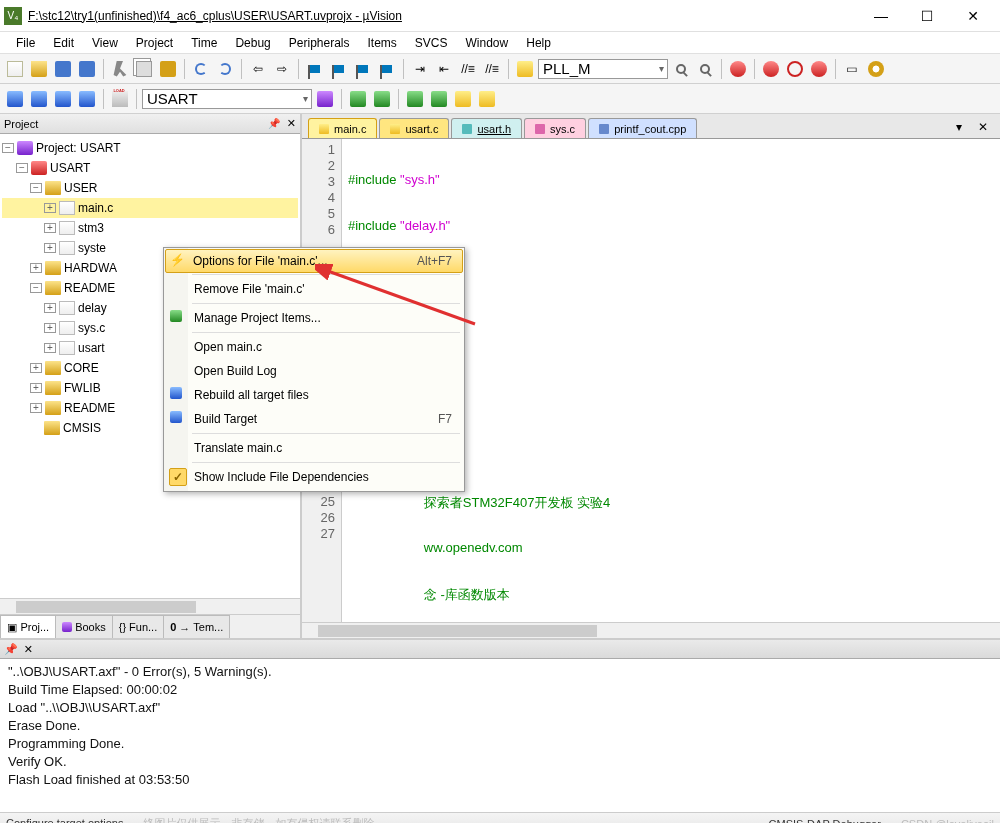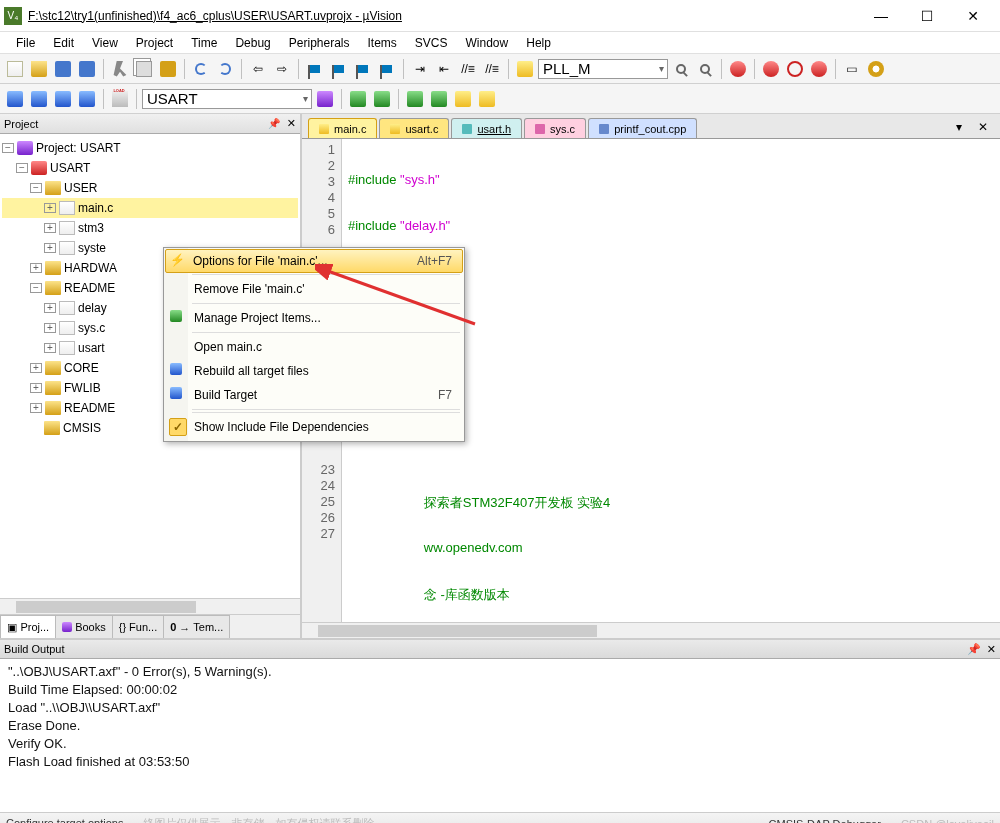--- a/index.html
+++ b/index.html
@@ -443,29 +443,29 @@
       </div>
     </div>
     <div class="hscroll">
         <div class="thumb" style="width:40%"></div>
       </div>
   </div>
 </div>
 
 <div class="build-output">
   <div class="build-header">
-    <span class="title">Build Output</span>
     <span class="pin">📌</span>
     <span class="close" style="margin-left:6px">✕</span>
   </div>
   <div class="build-body">
     <div>"..\OBJ\USART.axf" - 0 Error(s), 5 Warning(s).</div>
     <div>Build Time Elapsed:  00:00:02</div>
     <div>Load "..\\OBJ\\USART.axf"</div>
     <div>Erase Done.</div>
+    <div>Programming Done.</div>
     <div>Verify OK.</div>
     <div>Flash Load finished at 03:53:50</div>
   </div>
 </div>
 
 <div class="statusbar">
   <span class="left"><span>Configure target options</span><span class="wm">络图片仅供展示，非存储，如有侵权请联系删除。</span></span>
   <span class="right"><span>CMSIS-DAP Debugger</span><span class="wm">CSDN @loveliveoil</span></span>
 </div>
 
@@ -482,29 +482,35 @@
   <div class="ctx-sep"></div>
   <div class="ctx-item">
     <span class="ctx-icon"><span class="ico i-green" style="width:12px;height:12px"></span></span>
     <span>Manage Project Items...</span>
   </div>
   <div class="ctx-sep"></div>
   <div class="ctx-item">
       <span>Open main.c</span>
     </div>
   <div class="ctx-item">
+      <span>Open Build Log</span>
+    </div>
+  <div class="ctx-item">
     <span class="ctx-icon"><span class="ico i-blue" style="width:12px;height:12px"></span></span>
     <span>Rebuild all target files</span>
   </div>
   <div class="ctx-item">
     <span class="ctx-icon"><span class="ico i-blue" style="width:12px;height:12px"></span></span>
     <span>Build Target</span>
     <span class="shortcut">F7</span>
   </div>
   <div class="ctx-sep"></div>
+  <div class="ctx-item">
+      <span>Translate main.c</span>
+    </div>
   <div class="ctx-sep"></div>
   <div class="ctx-item">
     <span class="ctx-check">✓</span>
     <span>Show Include File Dependencies</span>
   </div>
 </div>
 
 <svg class="arrow" width="170" height="70">
   <defs>
       <marker id="ah" markerWidth="10" markerHeight="10" refX="2" refY="3" orient="auto">

